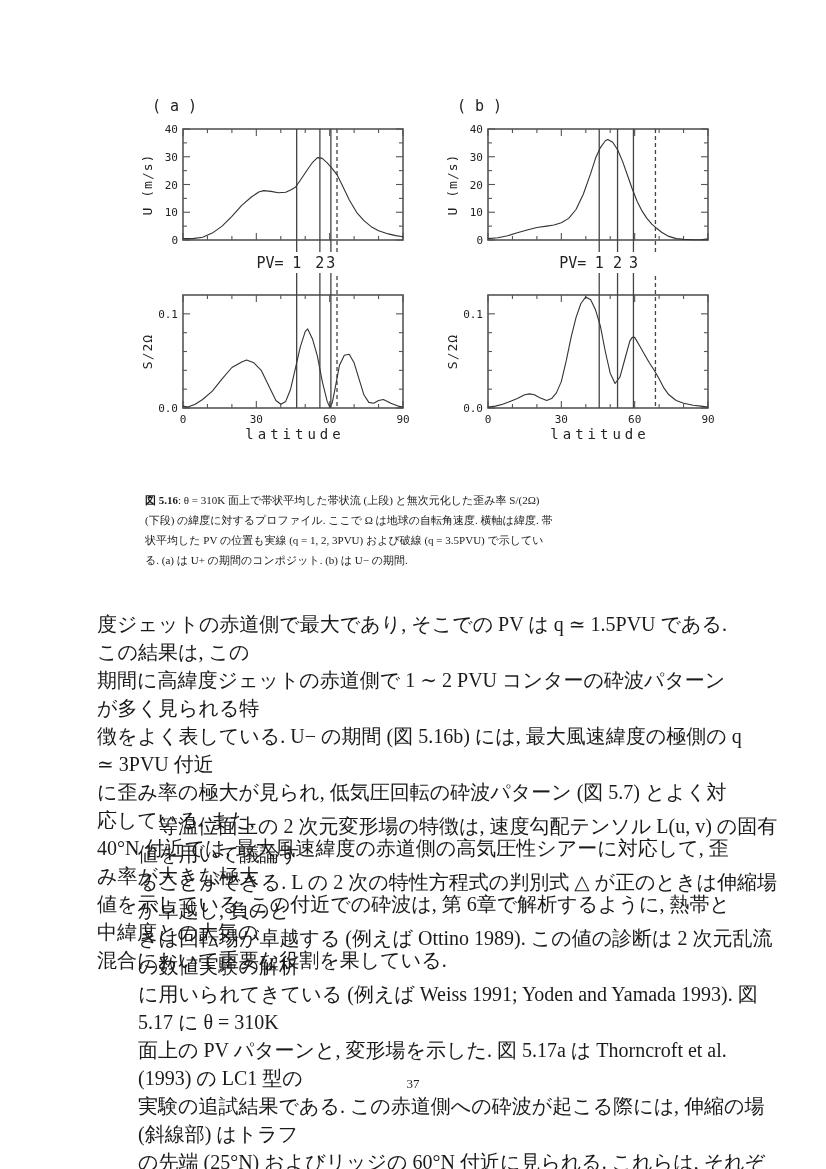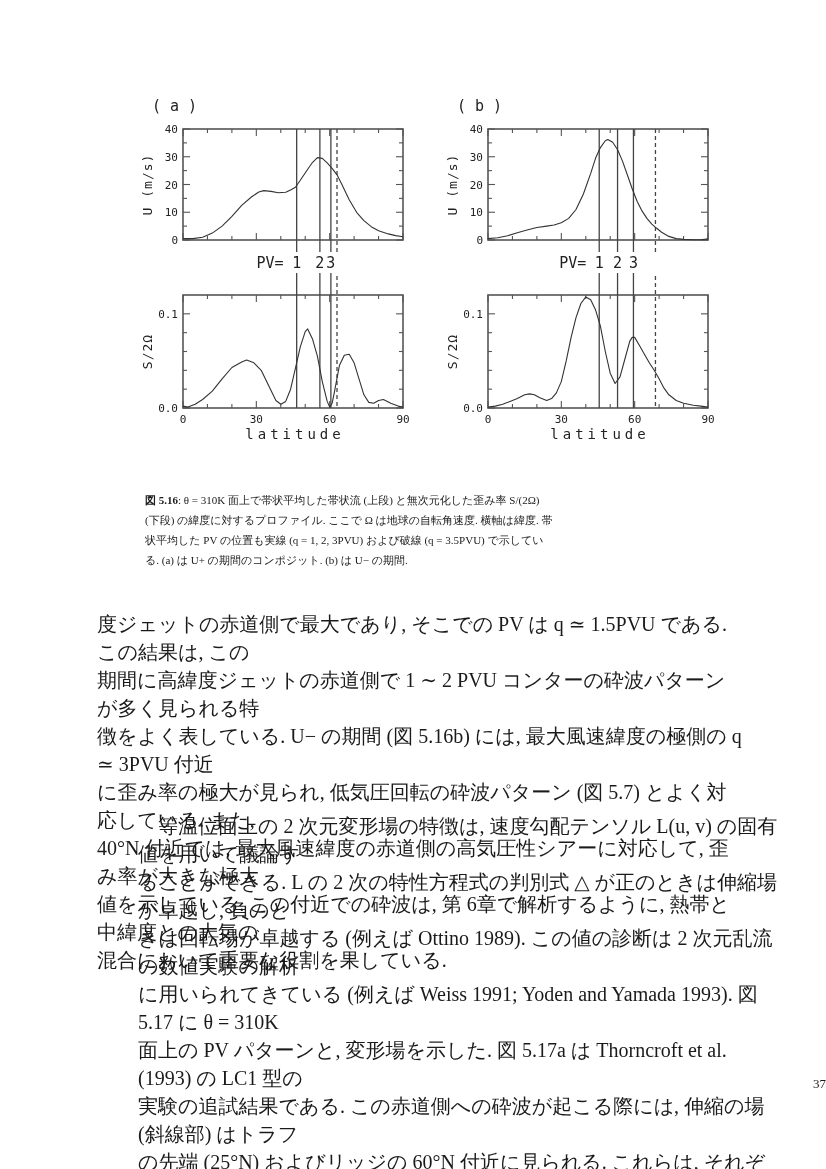--- a/index.html
+++ b/index.html
@@ -18,21 +18,21 @@
   .al{font:13px "DejaVu Sans Mono",monospace;fill:#222;letter-spacing:1px;}
   .xl{font:14px "DejaVu Sans Mono",monospace;fill:#222;letter-spacing:4px;}
   .pv{font:15px "DejaVu Sans Mono",monospace;fill:#222;}
   .caption{position:absolute;left:145px;top:490px;width:560px;font-size:11px;
            line-height:20px;white-space:pre-line;}
   .caption b{font-weight:bold;}
   .para{position:absolute;left:97px;width:645px;font-size:20px;line-height:28px;
         white-space:pre-line;}
   #para1{top:610px;}
   #para2{top:812px;margin-left:41px;}
-  .pageno{position:absolute;top:1076px;left:0;width:826px;text-align:right;font-size:13px;}
+  .pageno{position:absolute;top:1076px;left:0;width:826px;text-align:center;font-size:13px;}
 </style>
 </head>
 <body>
 
 <div class="page">
 
   <div>
     <svg id="panel-a" class="panel" width="285" height="345" viewBox="0 0 285 345">
         <text x="12" y="16" class="tt">( a )</text>
         <rect x="43" y="34" width="220" height="111" class="frame"></rect>

